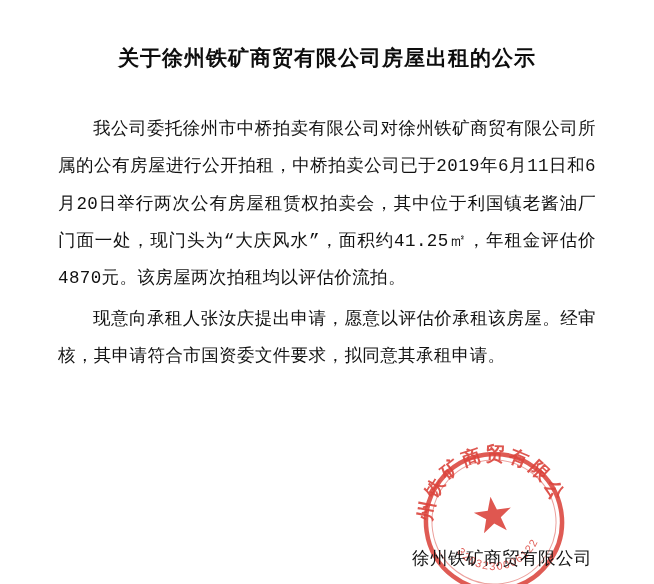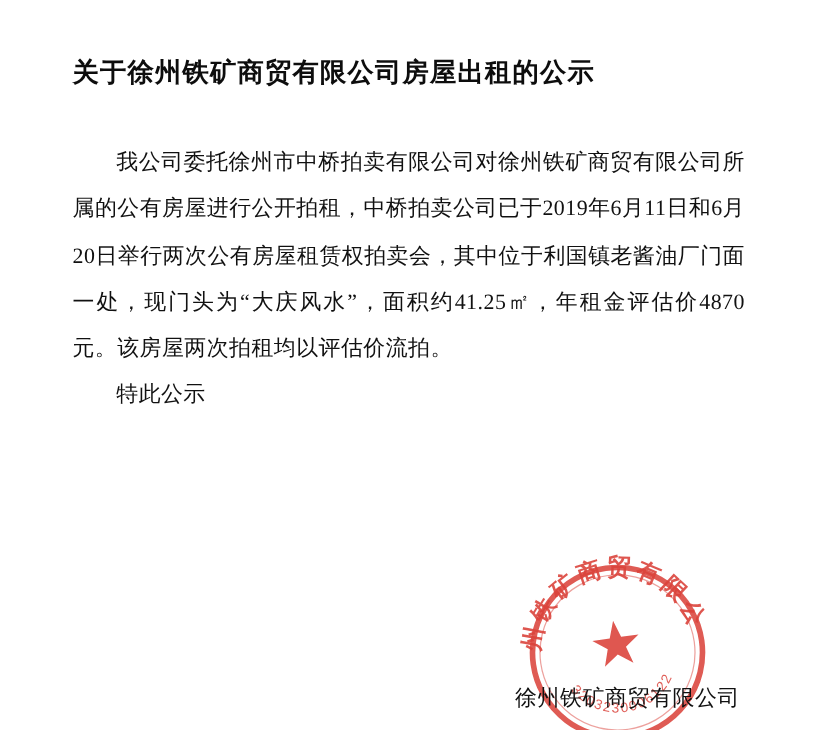--- a/index.html
+++ b/index.html
@@ -16,35 +16,37 @@
     overflow: hidden;
   }
   .page {
     position: relative;
     width: 654px;
     height: 584px;
     box-sizing: border-box;
     padding: 0 58px;
   }
   .doc-title {
+    text-align: center;
     font-size: 21px;
     font-weight: bold;
     letter-spacing: 1px;
     margin-top: 44px;
     margin-bottom: 0;
     line-height: 1.4;
     color: #0d0d0d;
   }
   .body-text {
     margin-top: 38px;
     font-size: 17.5px;
     line-height: 2.12;
     text-align: justify;
     text-justify: inter-ideograph;
     color: #111111;
+    font-family: Liberation Mono, monospace;
   }
   .para {
     margin: 0;
     text-indent: 2em;
     letter-spacing: 0.4px;
   }
   .para + .para {
     margin-top: 4px;
   }
   .para-short {
@@ -89,21 +91,21 @@
 </style>
 </head>
 <body>
 
 <div class="page">
 
   <h1 class="doc-title">关于徐州铁矿商贸有限公司房屋出租的公示</h1>
 
   <div class="body-text">
     <p class="para">我公司委托徐州市中桥拍卖有限公司对徐州铁矿商贸有限公司所属的公有房屋进行公开拍租，中桥拍卖公司已于2019年6月11日和6月20日举行两次公有房屋租赁权拍卖会，其中位于利国镇老酱油厂门面一处，现门头为“大庆风水”，面积约41.25㎡，年租金评估价4870元。该房屋两次拍租均以评估价流拍。</p>
-    <p class="para-short">特此公示</p>
+    <p class="para">现意向承租人张汝庆提出申请，愿意以评估价承租该房屋。经审核，其申请符合市国资委文件要求，拟同意其承租申请。</p>
   </div>
 
   <div class="seal">
     <svg viewBox="0 0 168 168" xmlns="http://www.w3.org/2000/svg">
       <defs>
         <path id="sealArcTop" d="M 22,84 A 62,62 0 0 1 146,84"></path>
         <path id="sealArcBottom" d="M 36,84 A 48,48 0 0 0 132,84"></path>
       </defs>
       <g transform="rotate(-8 84 84)">
         <circle cx="84" cy="84" r="68" fill="none" stroke="#d8342c" stroke-width="4.5" opacity="0.88"></circle>

